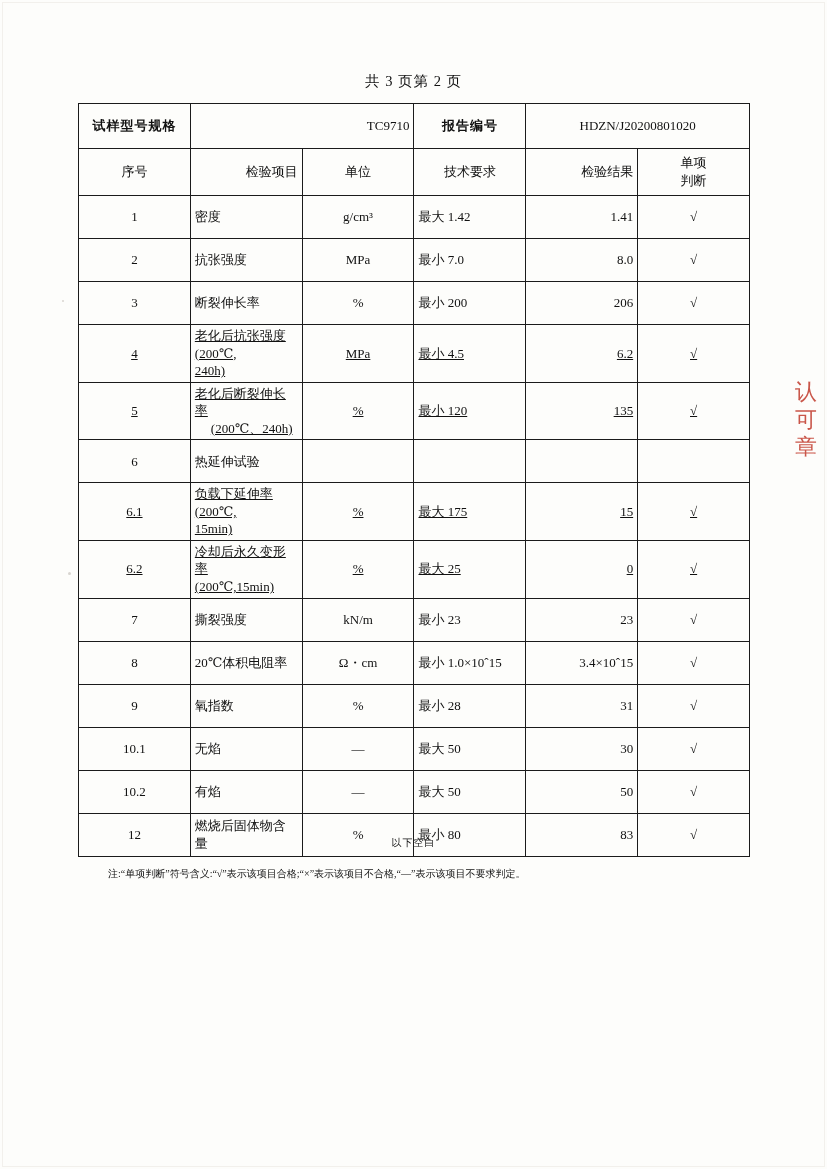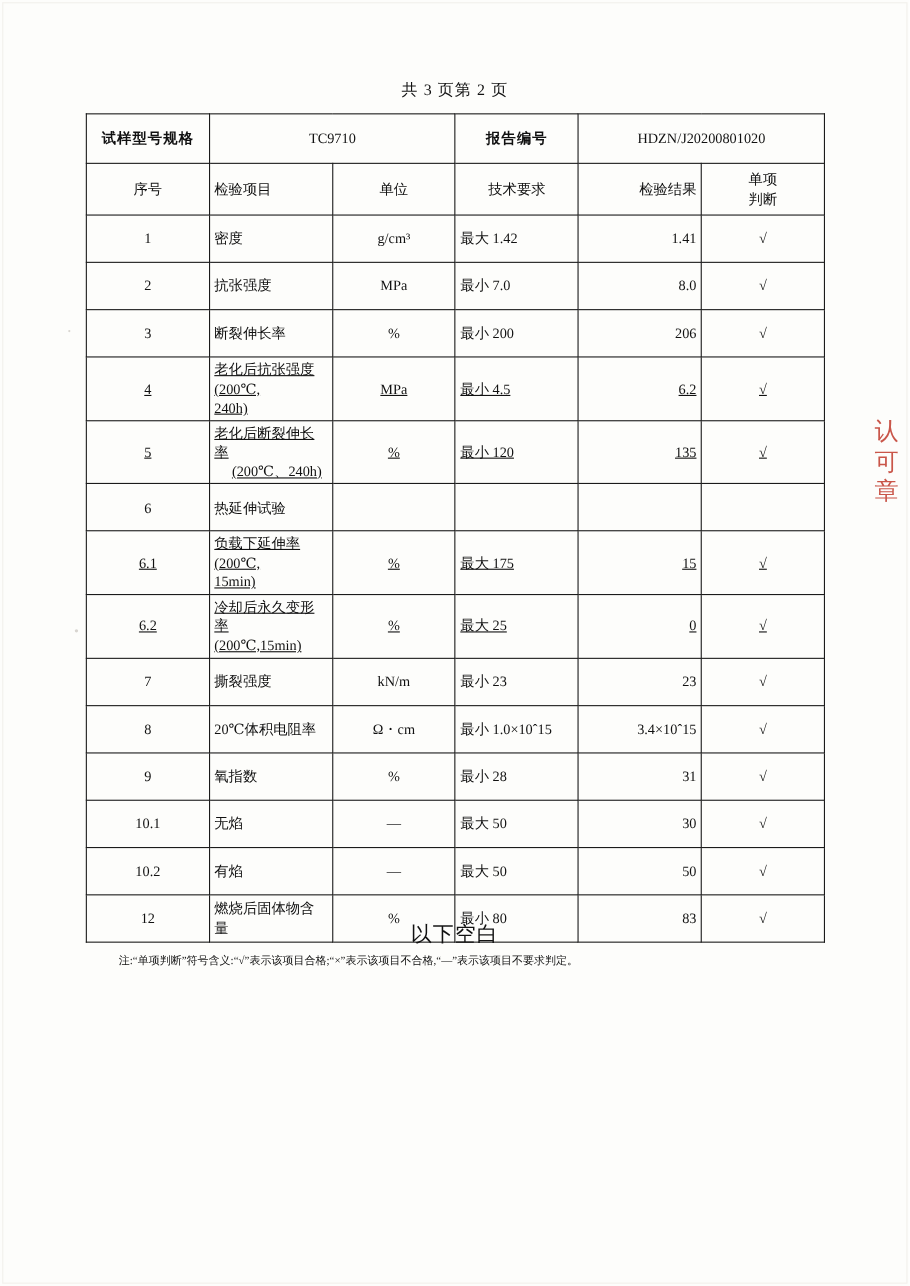--- a/index.html
+++ b/index.html
@@ -52,21 +52,21 @@
     padding: 2px 4px;
     vertical-align: middle;
     line-height: 1.35;
   }
   .hdr-label {
     text-align: center;
     font-weight: bold;
     letter-spacing: 1px;
   }
   .hdr-value {
-    text-align: center;
+    text-align: right;
     padding-left: 10px;
   }
   .hdr-value.center {
     text-align: center;
     padding-left: 4px;
   }
   .colhead {
     text-align: center;
     font-weight: normal;
     height: 42px;
@@ -83,21 +83,21 @@
   .tick { font-size: 14px; }
   .item-indent { display:block; }
   .item-sub { display:block; padding-left: 16px; }
 
   .blank-note {
     position: absolute;
     left: 0;
     top: 836px;
     width: 827px;
     text-align: center;
-    font-size: 19px;
+    font-size: 10px;
     letter-spacing: 1px;
   }
   .footnote {
     position: absolute;
     left: 108px;
     top: 866px;
     width: 640px;
     font-size: 10px;
     line-height: 1.5;
     text-align: left;
@@ -135,21 +135,21 @@
   <table class="report">
     <tbody>
       <tr>
         <td class="hdr-label" colspan="1" style="height:40px;">试样型号规格</td>
         <td class="hdr-value" colspan="2">TC9710</td>
         <td class="hdr-label">报告编号</td>
         <td class="hdr-value center" colspan="2">HDZN/J20200801020</td>
       </tr>
       <tr>
         <td class="colhead c-no">序号</td>
-        <td class="colhead c-item" style="text-align:left;padding-left:4px;">检验项目</td>
+        <td class="colhead c-item" style="text-align:right;padding-left:4px;">检验项目</td>
         <td class="colhead c-unit">单位</td>
         <td class="colhead c-req" style="text-align:center;padding-left:4px;">技术要求</td>
         <td class="colhead c-res">检验结果</td>
         <td class="colhead c-judge">
           <span class="item-indent">单项</span>
           <span class="item-indent">判断</span>
         </td>
       </tr>
 
       <tr class="datarow">

